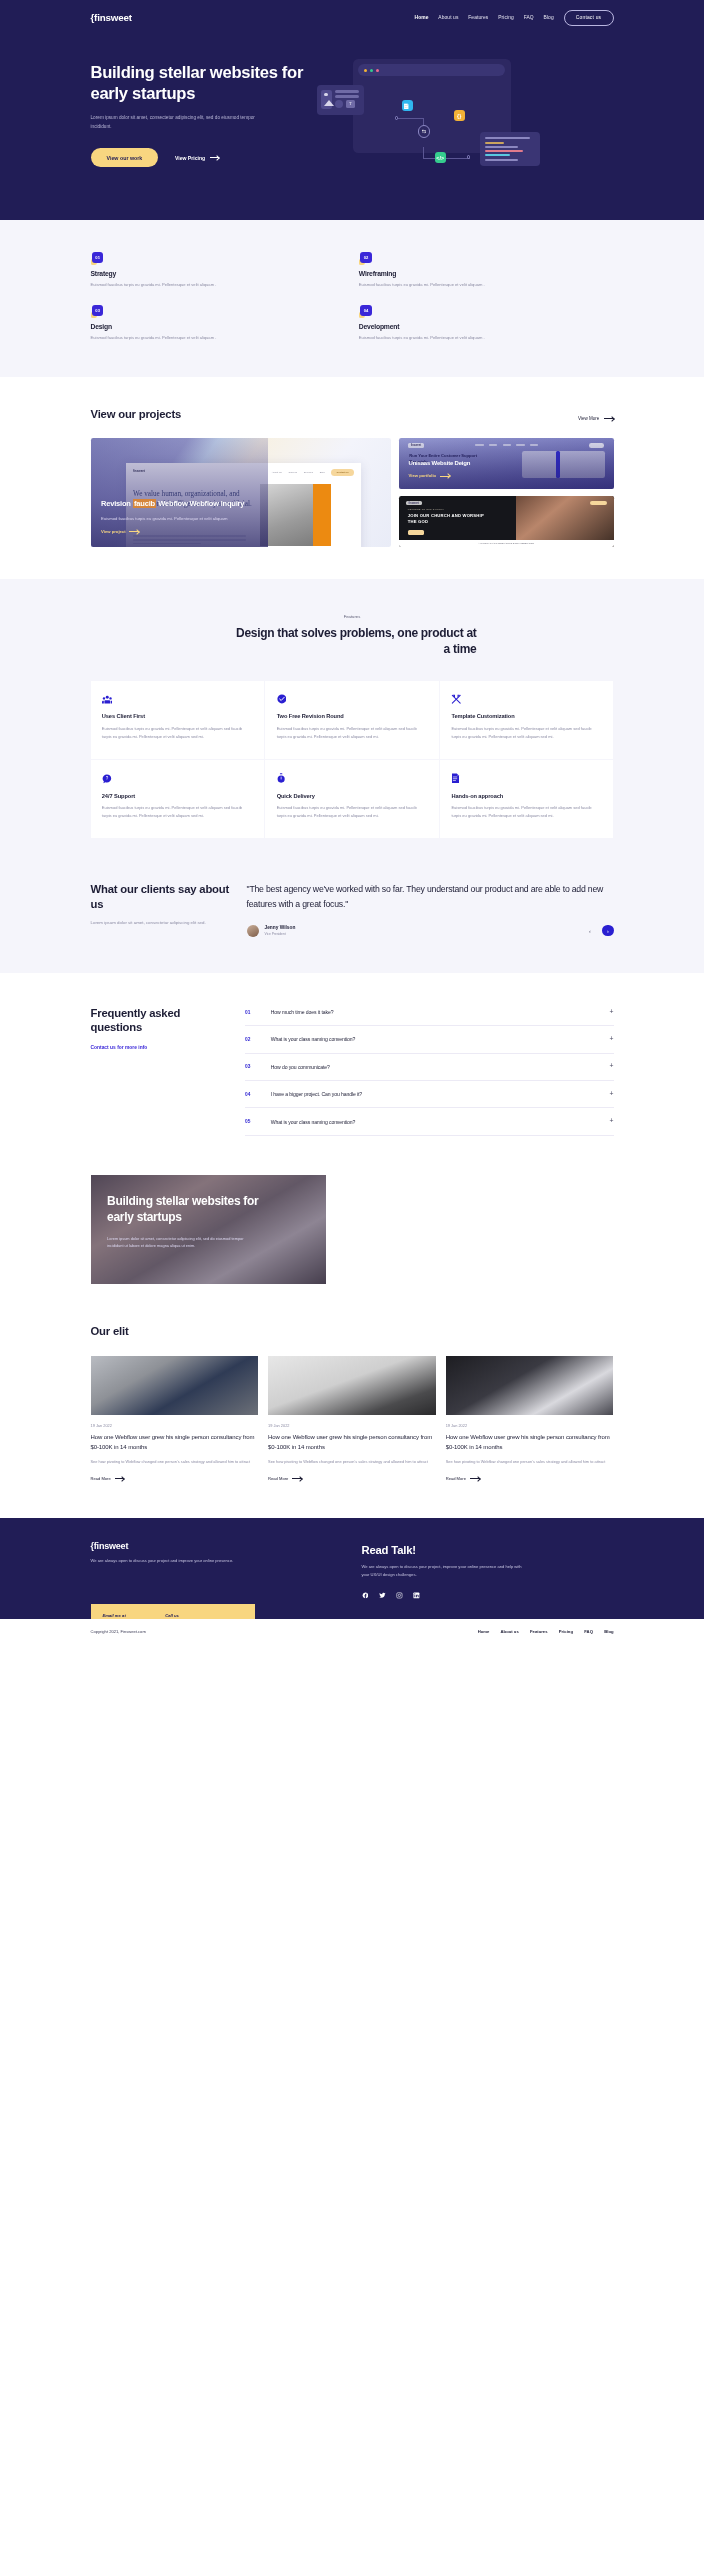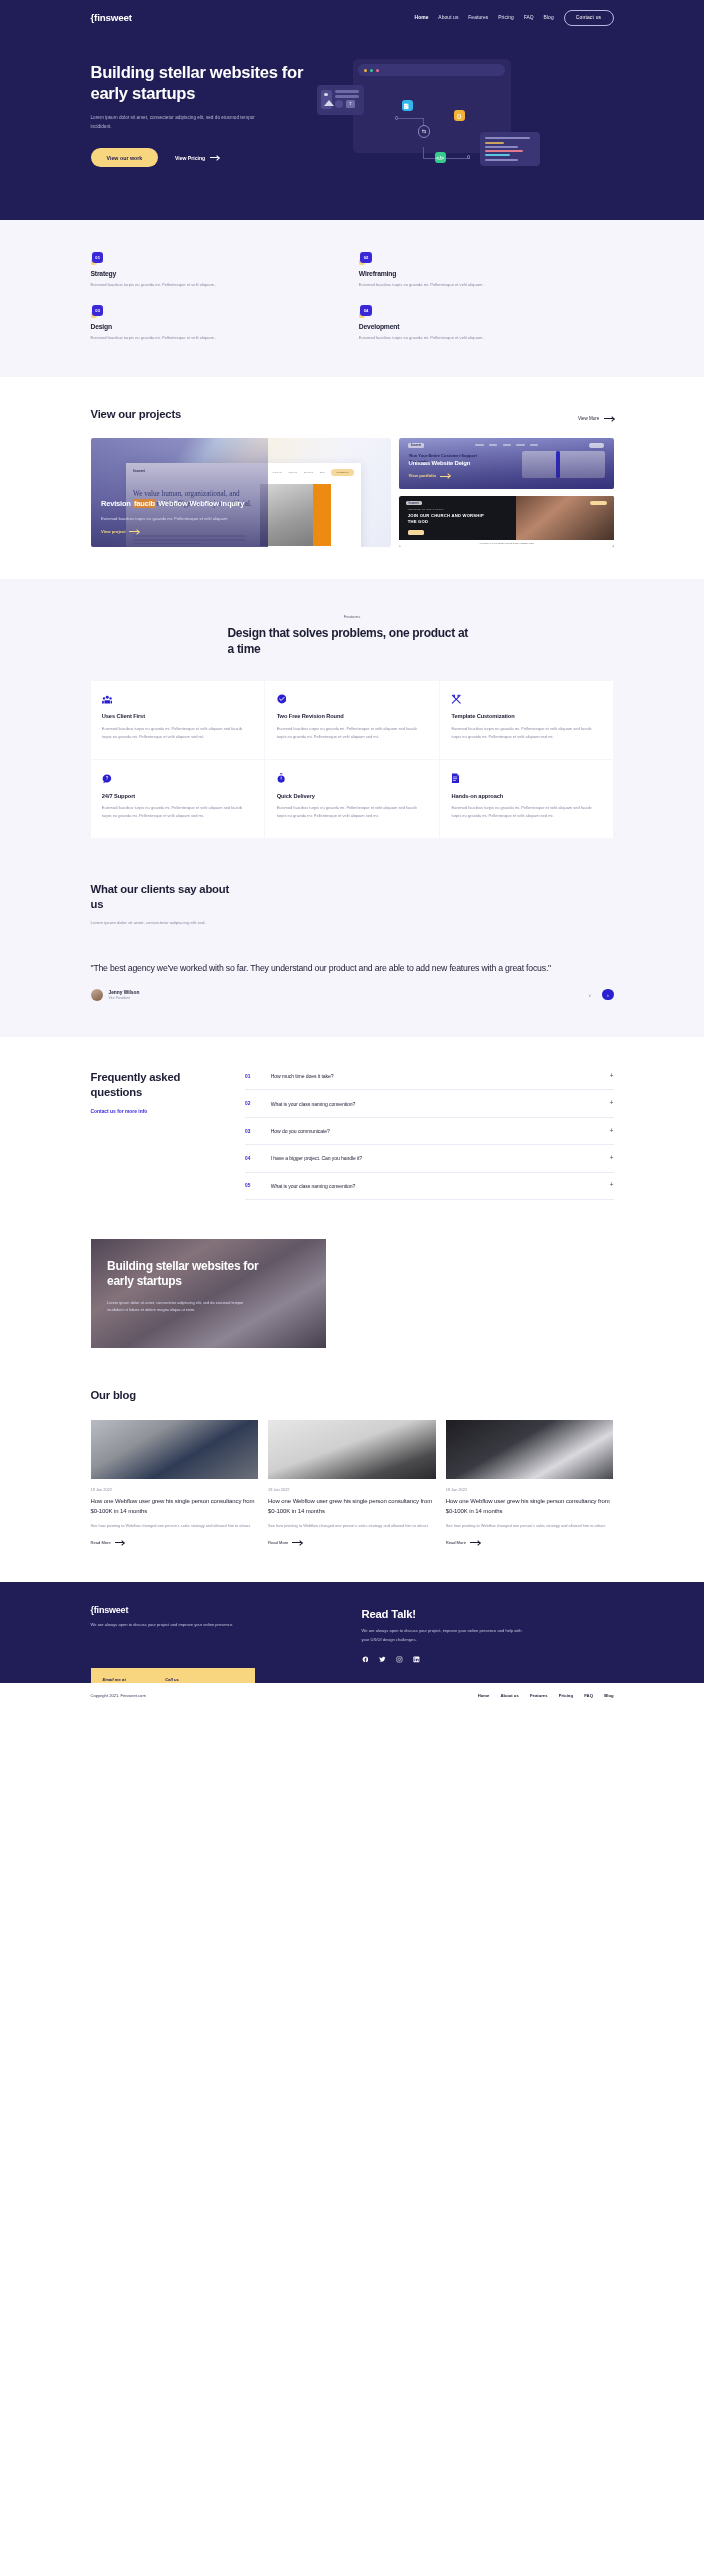--- a/index.html
+++ b/index.html
@@ -127,30 +127,30 @@
   .two-head { position:absolute; left:9px; top:16.6px; color:#fff; font-size:4.2px; font-weight:700; line-height:1.5; letter-spacing:0.2px; width:79px; }
   .two-eyebrow { position:absolute; left:9px; top:12px; color:#c9c2b0; font-size:2px; letter-spacing:0.4px; }
   .two-cta { position:absolute; left:9px; top:34px; width:16.6px; height:4.5px; background:#f6d79c; border-radius:1.5px; }
   .two-photo { position:absolute; right:0; top:0; bottom:0; width:98px; background:linear-gradient(140deg,#6d4a3a 0%,#b9866b 35%,#3a2a22 100%); }
   .two-foot { position:absolute; left:0; right:0; bottom:0; height:7.5px; background:#fff; }
   .two-foot span { display:block; text-align:center; font-size:2.1px; color:#6b6b78; padding-top:2.3px; }
 
   
   .features { background:#f5f5fb; padding:35px 0 38px 0; }
   .eyebrow { text-align:center; font-size:4.2px; color:#5c5c74; margin-bottom:5.3px; }
-  .feat-h { text-align:left; font-size:12px; font-weight:700; line-height:1.35; letter-spacing:-0.3px; max-width:249px; margin:0 auto; }
+  .feat-h { text-align:right; font-size:12px; font-weight:700; line-height:1.35; letter-spacing:-0.3px; max-width:249px; margin:0 auto; }
   .feat-grid { display:grid; grid-template-columns:repeat(3,1fr); gap:1.5px; margin-top:24px; }
   .feat-card { background:#fff; padding:12.8px 11.3px 18px 11.3px; }
   .feat-ico { width:10.5px; height:10.5px; margin-bottom:9px; color:#2a1fd1; display:flex; align-items:flex-end; }
   .feat-title { font-size:5.7px; font-weight:700; letter-spacing:-0.1px; }
   .feat-desc { color:#8b8ba3; font-size:4px; line-height:2.05; margin-top:5.3px; }
 
   
   .testi { background:#f5f5fb; padding:6px 0 36px 0; }
-  .testi-inner { display:flex; gap:34px;flex-direction:column; }
+  .testi-inner { display:flex; gap:17px; }
   .testi-left { width:139px; }
   .testi-right { flex:1; }
   .quote { font-size:8.7px; line-height:1.65; font-weight:400; letter-spacing:-0.2px; }
   .testi-foot { display:flex; align-items:center; justify-content:space-between; margin-top:13.6px; }
   .person { display:flex; align-items:center; gap:6px; }
   .avatar { width:12px; height:12px; border-radius:50%; background:linear-gradient(150deg,#cbb09a,#7d5c48); }
   .p-name { font-size:4.8px; font-weight:700; }
   .p-role { font-size:3.3px; color:#8b8ba3; margin-top:1.5px; }
   .carousel { display:flex; align-items:center; gap:6.8px; }
   .c-btn { width:11.3px; height:11.3px; border-radius:50%; display:flex; align-items:center; justify-content:center; font-size:5.3px; cursor:pointer; }
@@ -573,21 +573,21 @@
             <div class="cta-h">Building stellar websites for early startups</div>
             <div class="cta-p">Lorem ipsum dolor sit amet, consectetur adipiscing elit, sed do eiusmod tempor incididunt ut labore et dolore magna aliqua ut enim.</div>
           </div>
         </div>
       </div>
     </div>
   </section>
 
   <section class="blog">
     <div class="container">
-      <h2>Our blog</h2>
+      <h2>Our elit</h2>
       <div class="blog-grid">
         <div>
           <div class="blog-img b1"></div>
           <div class="b-date">19 Jan 2022</div>
           <div class="b-title">How one Webflow user grew his single person consultancy from $0-100K in 14 months</div>
           <div class="b-desc">See how pivoting to Webflow changed one person's sales strategy and allowed him to attract</div>
           <a class="b-more" href="#">
               <span>Read More</span>
               <i class="arrow"></i>
             </a>

